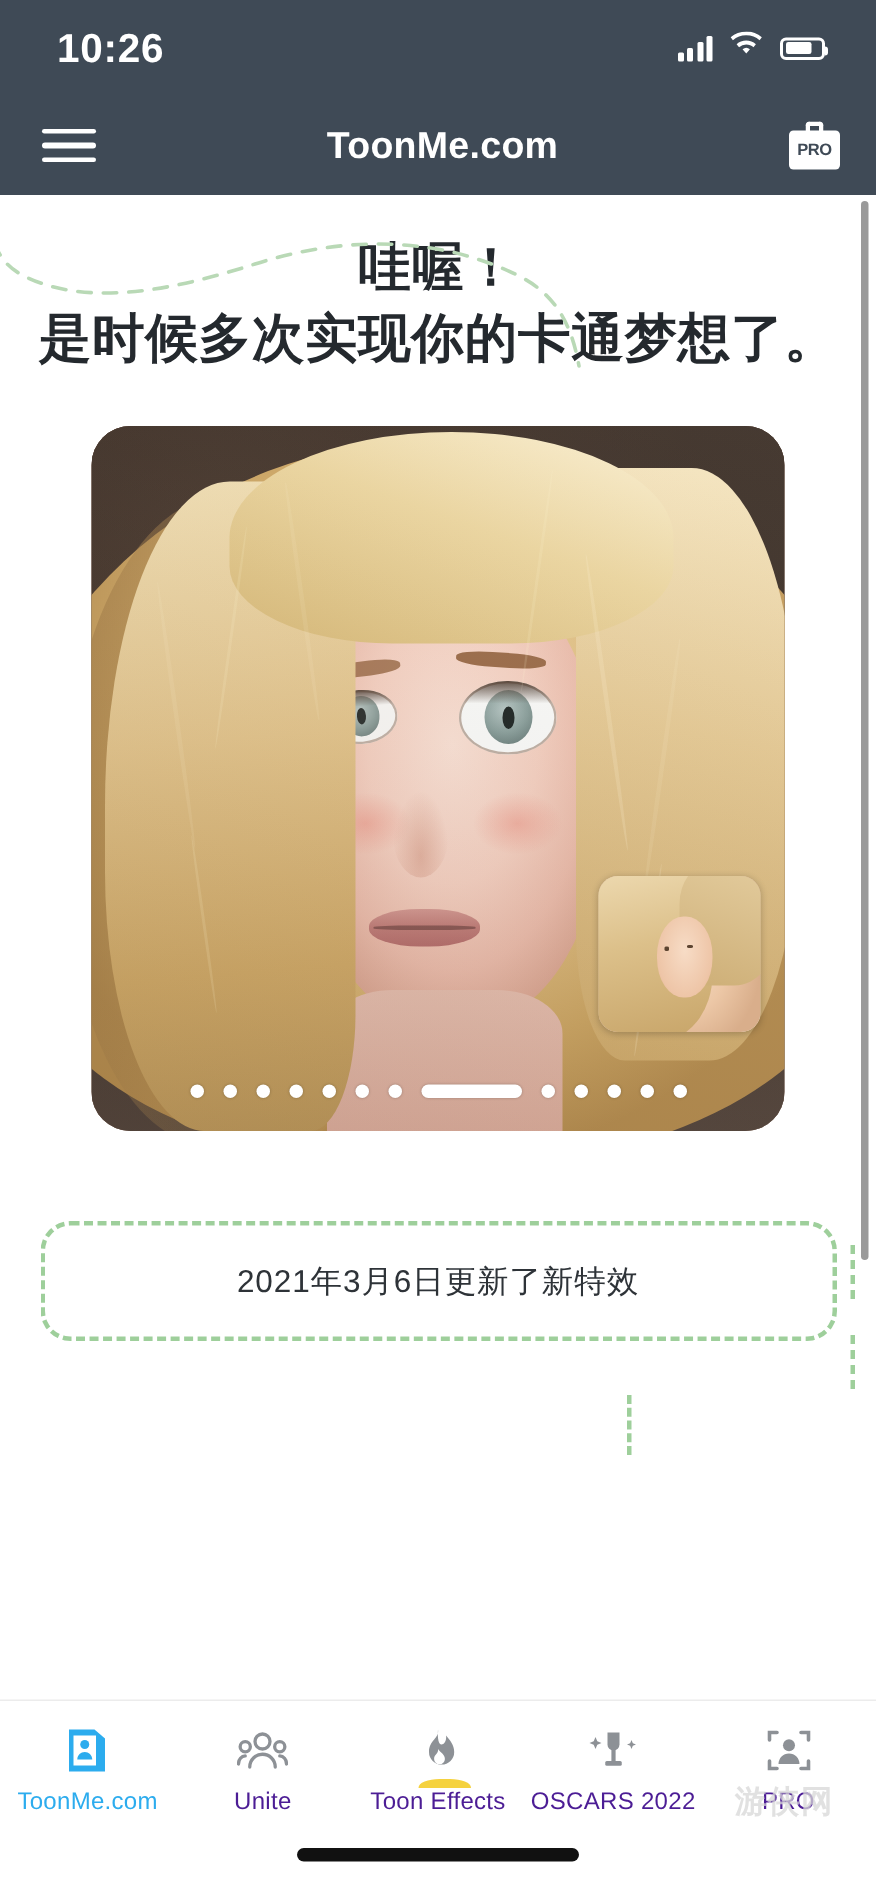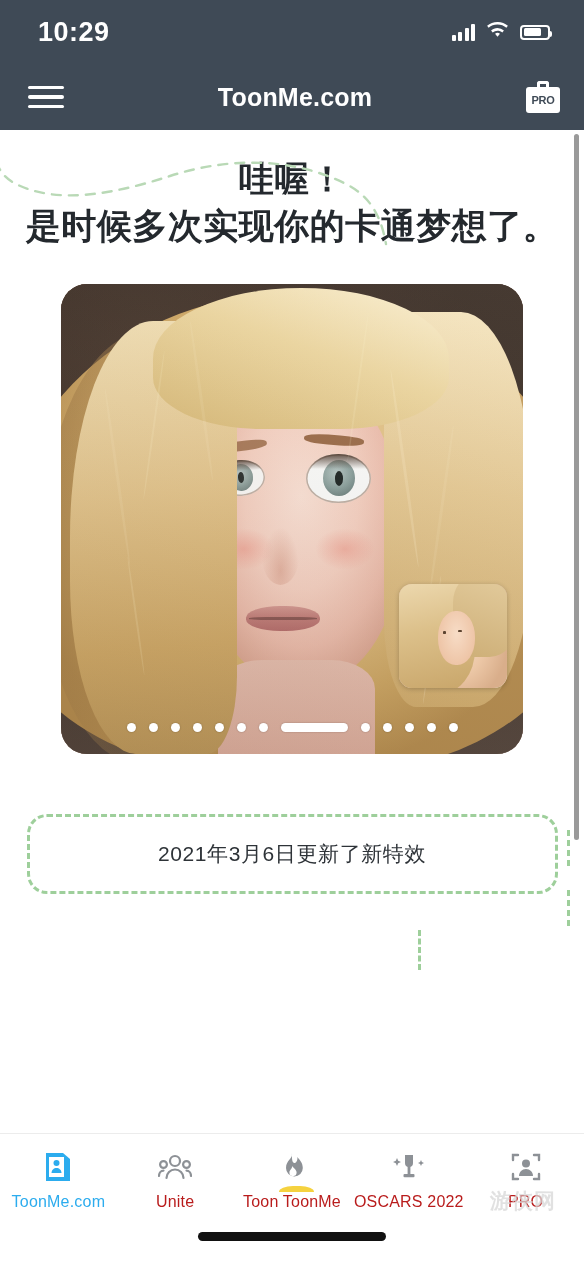--- a/index.html
+++ b/index.html
@@ -176,33 +176,33 @@
   .scrollbar { position:absolute; right:5px; top:4px; width:5px; height:706px;
                background:#9a9a9a; border-radius:3px; }
 
   
   .bottom-nav {
     position:absolute; left:0; right:0; bottom:0; height:130px; background:#fff;
     border-top:1px solid #ececec; display:flex; align-items:flex-start; padding-top:16px;
   }
   .nav-item { flex:1; display:flex; flex-direction:column; align-items:center; gap:9px; cursor:pointer; }
   .nav-ico { height:34px; display:flex; align-items:center; justify-content:center; }
-  .nav-label { font-size:16px; color:#b91c1c; letter-spacing:.2px; }
+  .nav-label { font-size:16px; color:#4c1d95; letter-spacing:.2px; }
   .nav-item.active .nav-label { color:#2cacee; }
 
   .home-indicator { position:absolute; bottom:22px; left:50%; transform:translateX(-50%);
                     width:188px; height:9px; background:#111; border-radius:5px; }
   .watermark { position:absolute; right:28px; bottom:48px; font-size:21px; color:#d8d8d8;
                font-weight:700; letter-spacing:1px; opacity:.75; }
 </style>
 </head>
 <body>
 
 <div class="status-bar">
-  <div class="status-time">10:29</div>
+  <div class="status-time">10:26</div>
   <div class="status-icons">
     <span class="sig">
         <i></i>
         <i></i>
         <i></i>
         <i></i>
       </span>
     <span>
       <svg width="23" height="17" viewBox="0 0 24 18">
           <path d="M12 15.6l2.6-3.1a4 4 0 0 0-5.2 0L12 15.6z" fill="#fff"></path>
@@ -358,21 +358,21 @@
     <span class="nav-label">Unite</span>
   </div>
 
   <div class="nav-item">
     <span class="nav-ico">
       <svg width="24" height="30" viewBox="0 0 24 30">
         <path d="M12 1c1 6-6 7-6 15a8.4 8.4 0 1 0 16.8 0c0-5-3-8-5.4-11 .4 4-1.6 6-3 6-2 0-2.8-4-2.4-10z" fill="#8d9196"></path>
         <path d="M12 14c.6 3-2.6 3.6-2.6 6.6a3.6 3.6 0 0 0 7.2 0c0-3-3-4.2-4.6-6.6z" fill="#fff"></path>
       </svg>
     </span>
-    <span class="nav-label">Toon ToonMe</span>
+    <span class="nav-label">Toon Effects</span>
   </div>
 
   <div class="nav-item">
     <span class="nav-ico">
       <svg width="36" height="30" viewBox="0 0 36 30">
         <path d="M14 3h8v8a4 4 0 0 1-8 0z" fill="#8d9196"></path>
         <rect x="16.6" y="14" width="2.8" height="8" fill="#8d9196"></rect>
         <rect x="12.5" y="22" width="11" height="3.2" rx="1" fill="#8d9196"></rect>
         <path d="M6 6l1.2 2.8L10 10l-2.8 1.2L6 14l-1.2-2.8L2 10l2.8-1.2z" fill="#8d9196"></path>
         <path d="M30 8l.9 2.1L33 11l-2.1.9L30 14l-.9-2.1L27 11l2.1-.9z" fill="#8d9196"></path>

